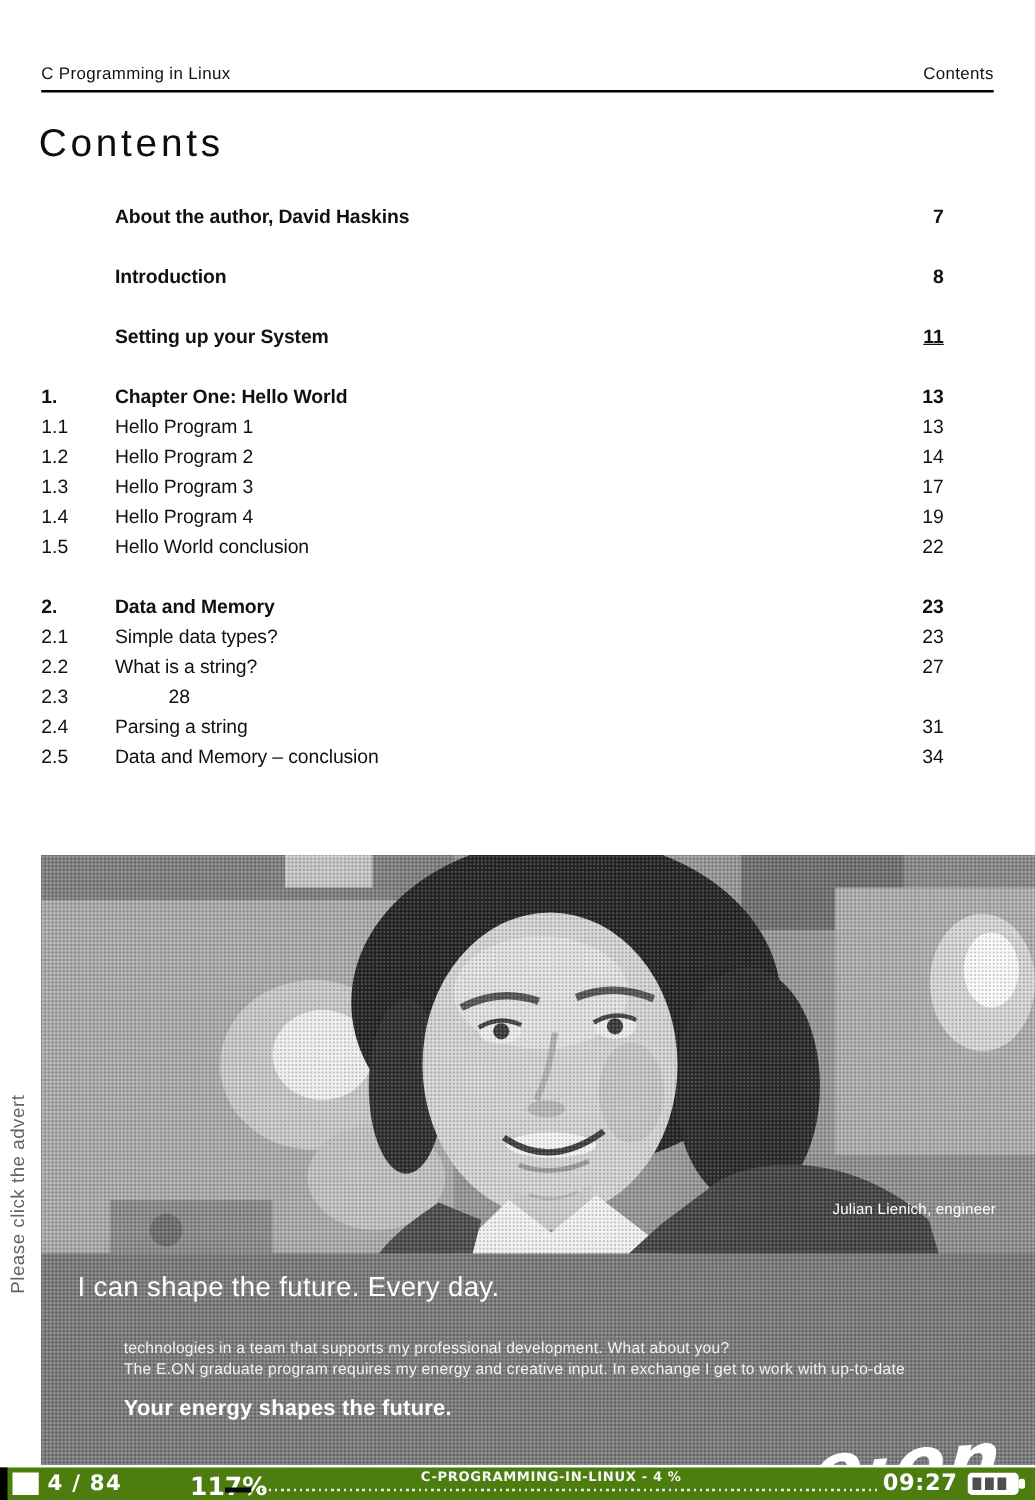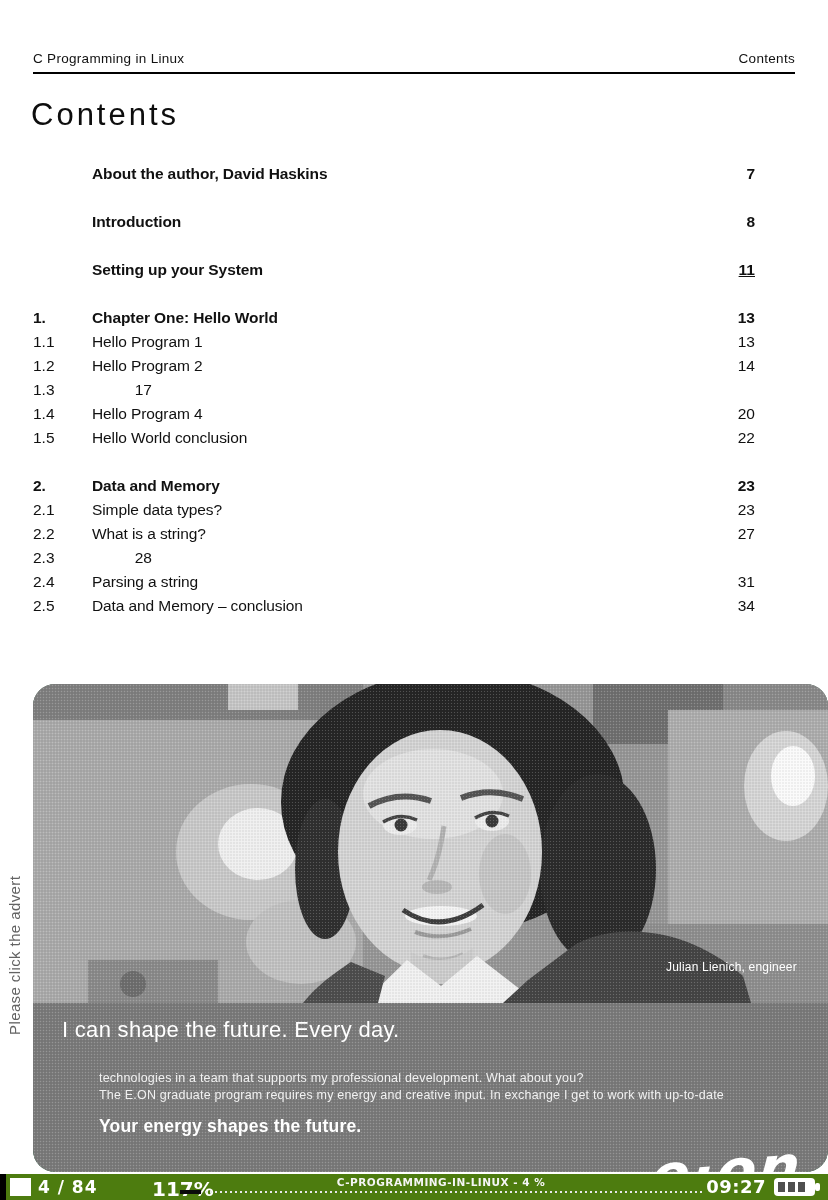--- a/index.html
+++ b/index.html
@@ -26,21 +26,21 @@
   .toc-section.ch + .toc-section.ch { margin-top:24px; }
 
   
   .advert-note {
     position:absolute; left:6px; top:855px; height:180px;
     writing-mode:vertical-rl; transform:rotate(180deg);
     font-size:15px; color:#636363; letter-spacing:.4px; white-space:nowrap;
   }
 
   
-  .ad { position:absolute; left:33px; top:684px; width:795px; height:488px; overflow:hidden; background:#14532d;border-radius:22px; }
+  .ad { position:absolute; left:33px; top:684px; width:795px; height:488px; overflow:hidden; background:#14532d; }
   .ad-photo { position:absolute; left:0; top:0; width:795px; height:319px; }
   .ad-caption { position:absolute; left:633px; top:276px; z-index:10; font-size:12px; color:#fff; letter-spacing:.2px; }
   .ad-band { position:absolute; left:0; top:319px; width:795px; height:169px; background:#7b7b7b; }
   .ad-headline { position:absolute; left:29px; top:14px; z-index:10; color:#fff; font-size:22px; letter-spacing:.3px; }
   .ad-body { position:absolute; left:66px; top:67px; z-index:10; color:#f2f2f2; font-size:12.5px; line-height:17px; letter-spacing:.2px; }
   .ad-tagline { position:absolute; left:66px; top:113px; z-index:10; color:#fff; font-size:17.5px; font-weight:bold; letter-spacing:.2px; }
   .ad-logo {
     position:absolute; left:618px; top:134px; z-index:10; color:#fff;
     font-size:58px; font-weight:bold; font-style:italic; letter-spacing:2px;
     transform:skewX(-8deg) rotate(-4deg); font-family:"DejaVu Sans", sans-serif;
@@ -108,26 +108,27 @@
         <span class="toc-title">Hello Program 1</span>
         <span class="toc-page">13</span>
       </div>
       <div class="toc-row">
         <span class="toc-num">1.2</span>
         <span class="toc-title">Hello Program 2</span>
         <span class="toc-page">14</span>
       </div>
       <div class="toc-row">
         <span class="toc-num">1.3</span>
+        <span class="toc-title">Hello Program 3</span>
         <span class="toc-page">17</span>
       </div>
       <div class="toc-row">
         <span class="toc-num">1.4</span>
         <span class="toc-title">Hello Program 4</span>
-        <span class="toc-page">20</span>
+        <span class="toc-page">19</span>
       </div>
       <div class="toc-row">
         <span class="toc-num">1.5</span>
         <span class="toc-title">Hello World conclusion</span>
         <span class="toc-page">22</span>
       </div>
     </div>
     <div class="toc-section ch">
       <div class="toc-row bold">
         <span class="toc-num">2.</span>

